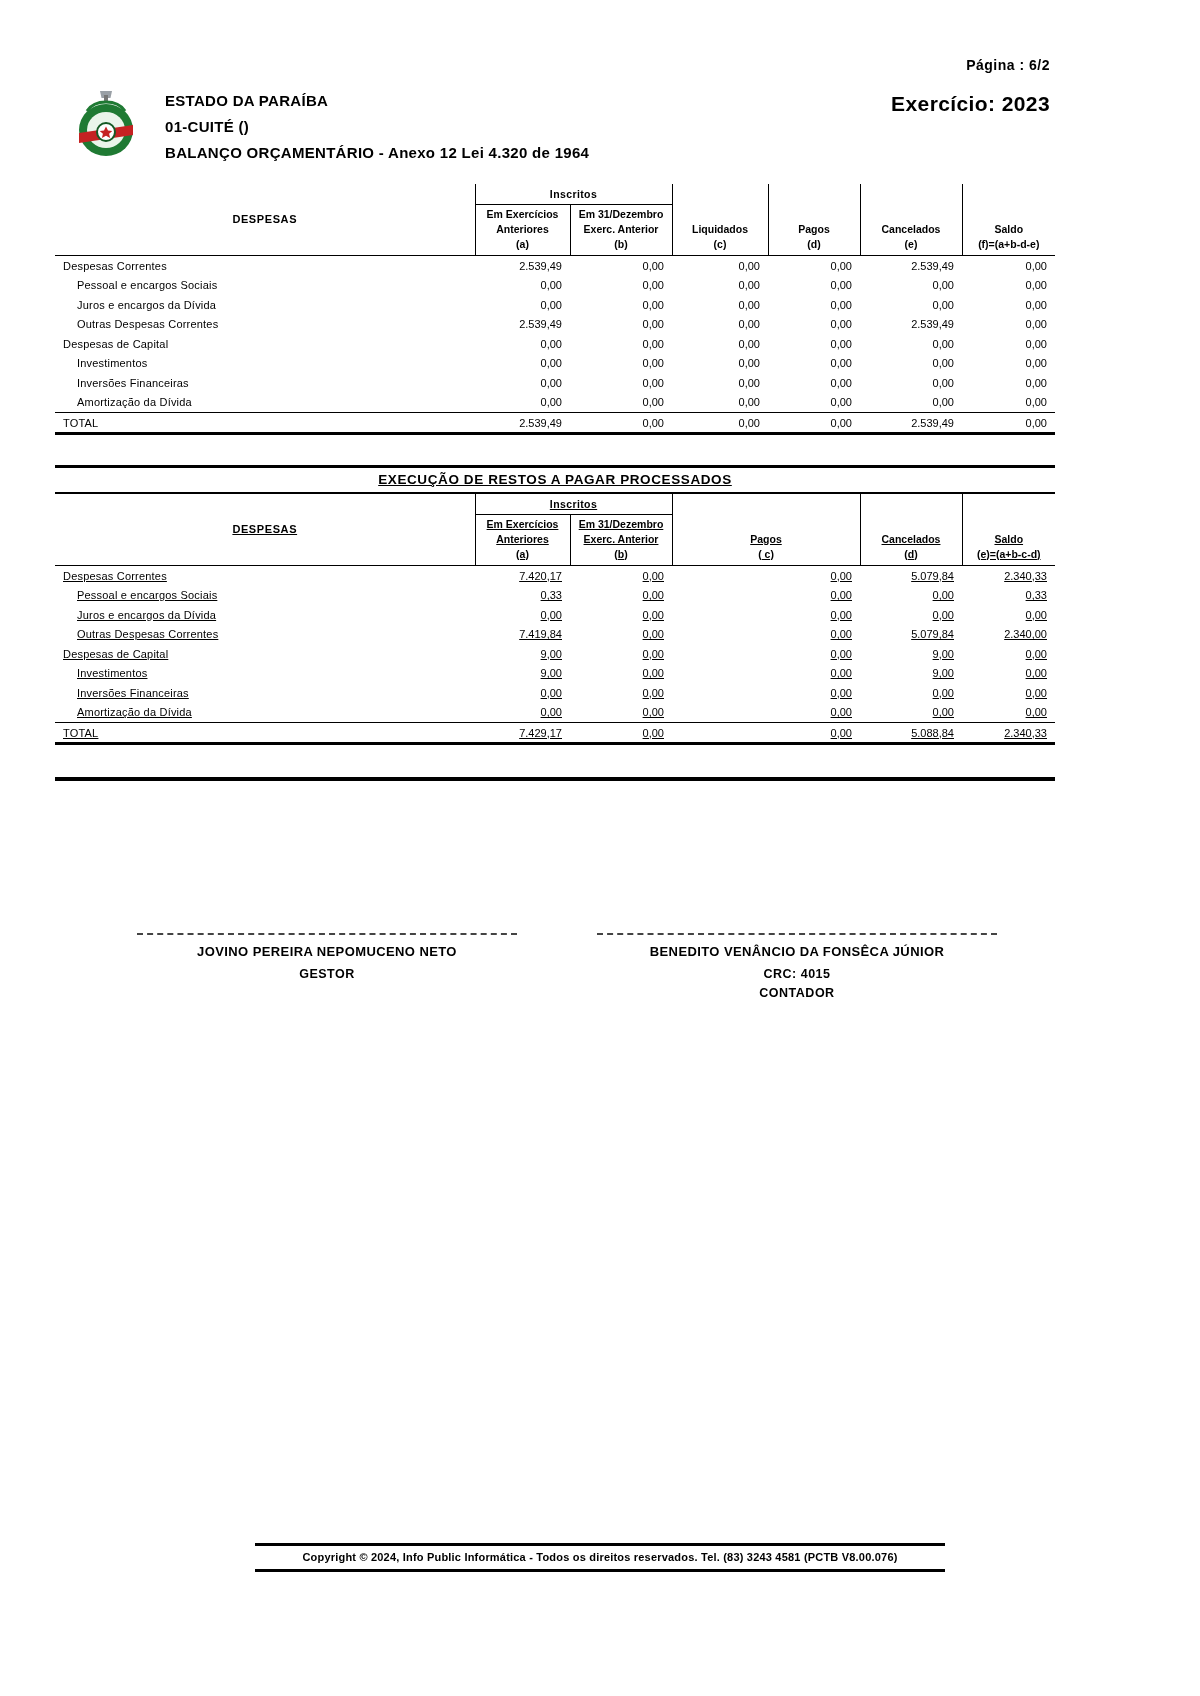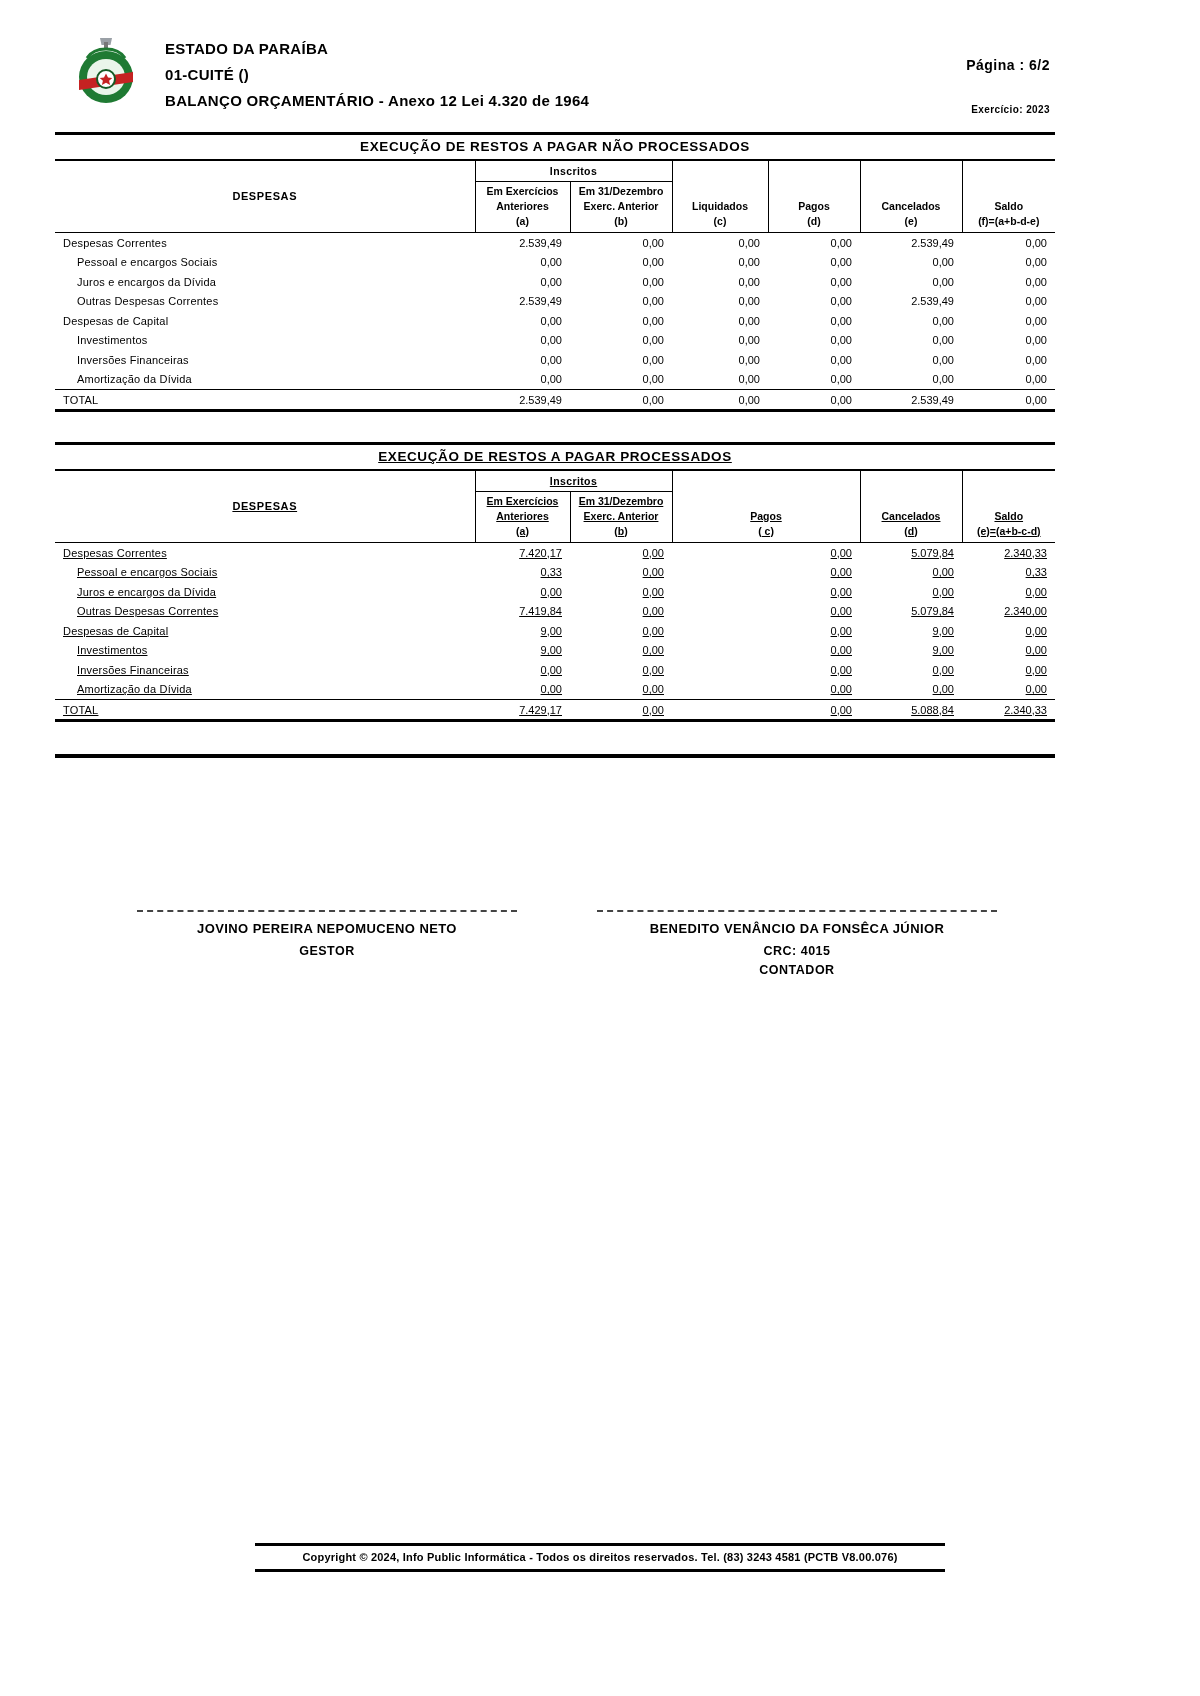--- a/index.html
+++ b/index.html
@@ -5,25 +5,25 @@
   * { margin:0; padding:0; box-sizing:border-box; }
   html,body { background:#e8e8e8; }
   .page {
     position:relative; width:1200px; height:1696px; background:#ffffff;
     font-family:"Liberation Sans", sans-serif; color:#000; overflow:hidden;
     margin:0 auto;
   }
   .content { margin-left:55px; width:1000px; }
 
   
-  .doc-header { display:flex; align-items:flex-start; padding-top:36px; margin-bottom:18px; }
+  .doc-header { display:flex; align-items:center; padding-top:48px; margin-bottom:18px;margin-top:40px; }
   .logo-box { width:82px; margin-left:12px; margin-right:16px; flex:0 0 auto; }
   .head-lines { font-weight:bold; font-size:15px; line-height:26px; letter-spacing:0.3px; }
   .pg-num  { position:absolute; top:57px;  right:150px; font-weight:bold; font-size:14px; letter-spacing:0.5px; }
-  .exerc   { position:absolute; top:104px; right:150px; font-weight:bold; font-size:10px; letter-spacing:0.4px; }
+  .exerc   { position:absolute; top:92px; right:150px; font-weight:bold; font-size:21px; letter-spacing:0.4px; }
 
   
   .table-section { margin-top:0; }
   .table-section + .table-section { margin-top:30px;text-decoration:underline; }
   .tbl-title {
     border-top:3px solid #000; border-bottom:2px solid #000;
     text-align:center; font-weight:bold; font-size:13.5px;
     padding:4px 0 5px; letter-spacing:0.6px;
   }
 
@@ -98,21 +98,20 @@
         </svg>
       </div>
       <div class="head-lines">
         <div>ESTADO DA PARAÍBA</div>
         <div>01-CUITÉ ()</div>
         <div>BALANÇO ORÇAMENTÁRIO - Anexo 12 Lei 4.320 de 1964</div>
       </div>
     </header>
 
     <section class="table-section">
-      <div class="tbl-title">EXECUÇÃO DE RESTOS A PAGAR NÃO PROCESSADOS</div>
       <div class="tbl-mount" data-table="0">
           <table class="grid">
             <colgroup>
               <col>
               <col>
               <col>
               <col>
               <col>
               <col>
               <col>

